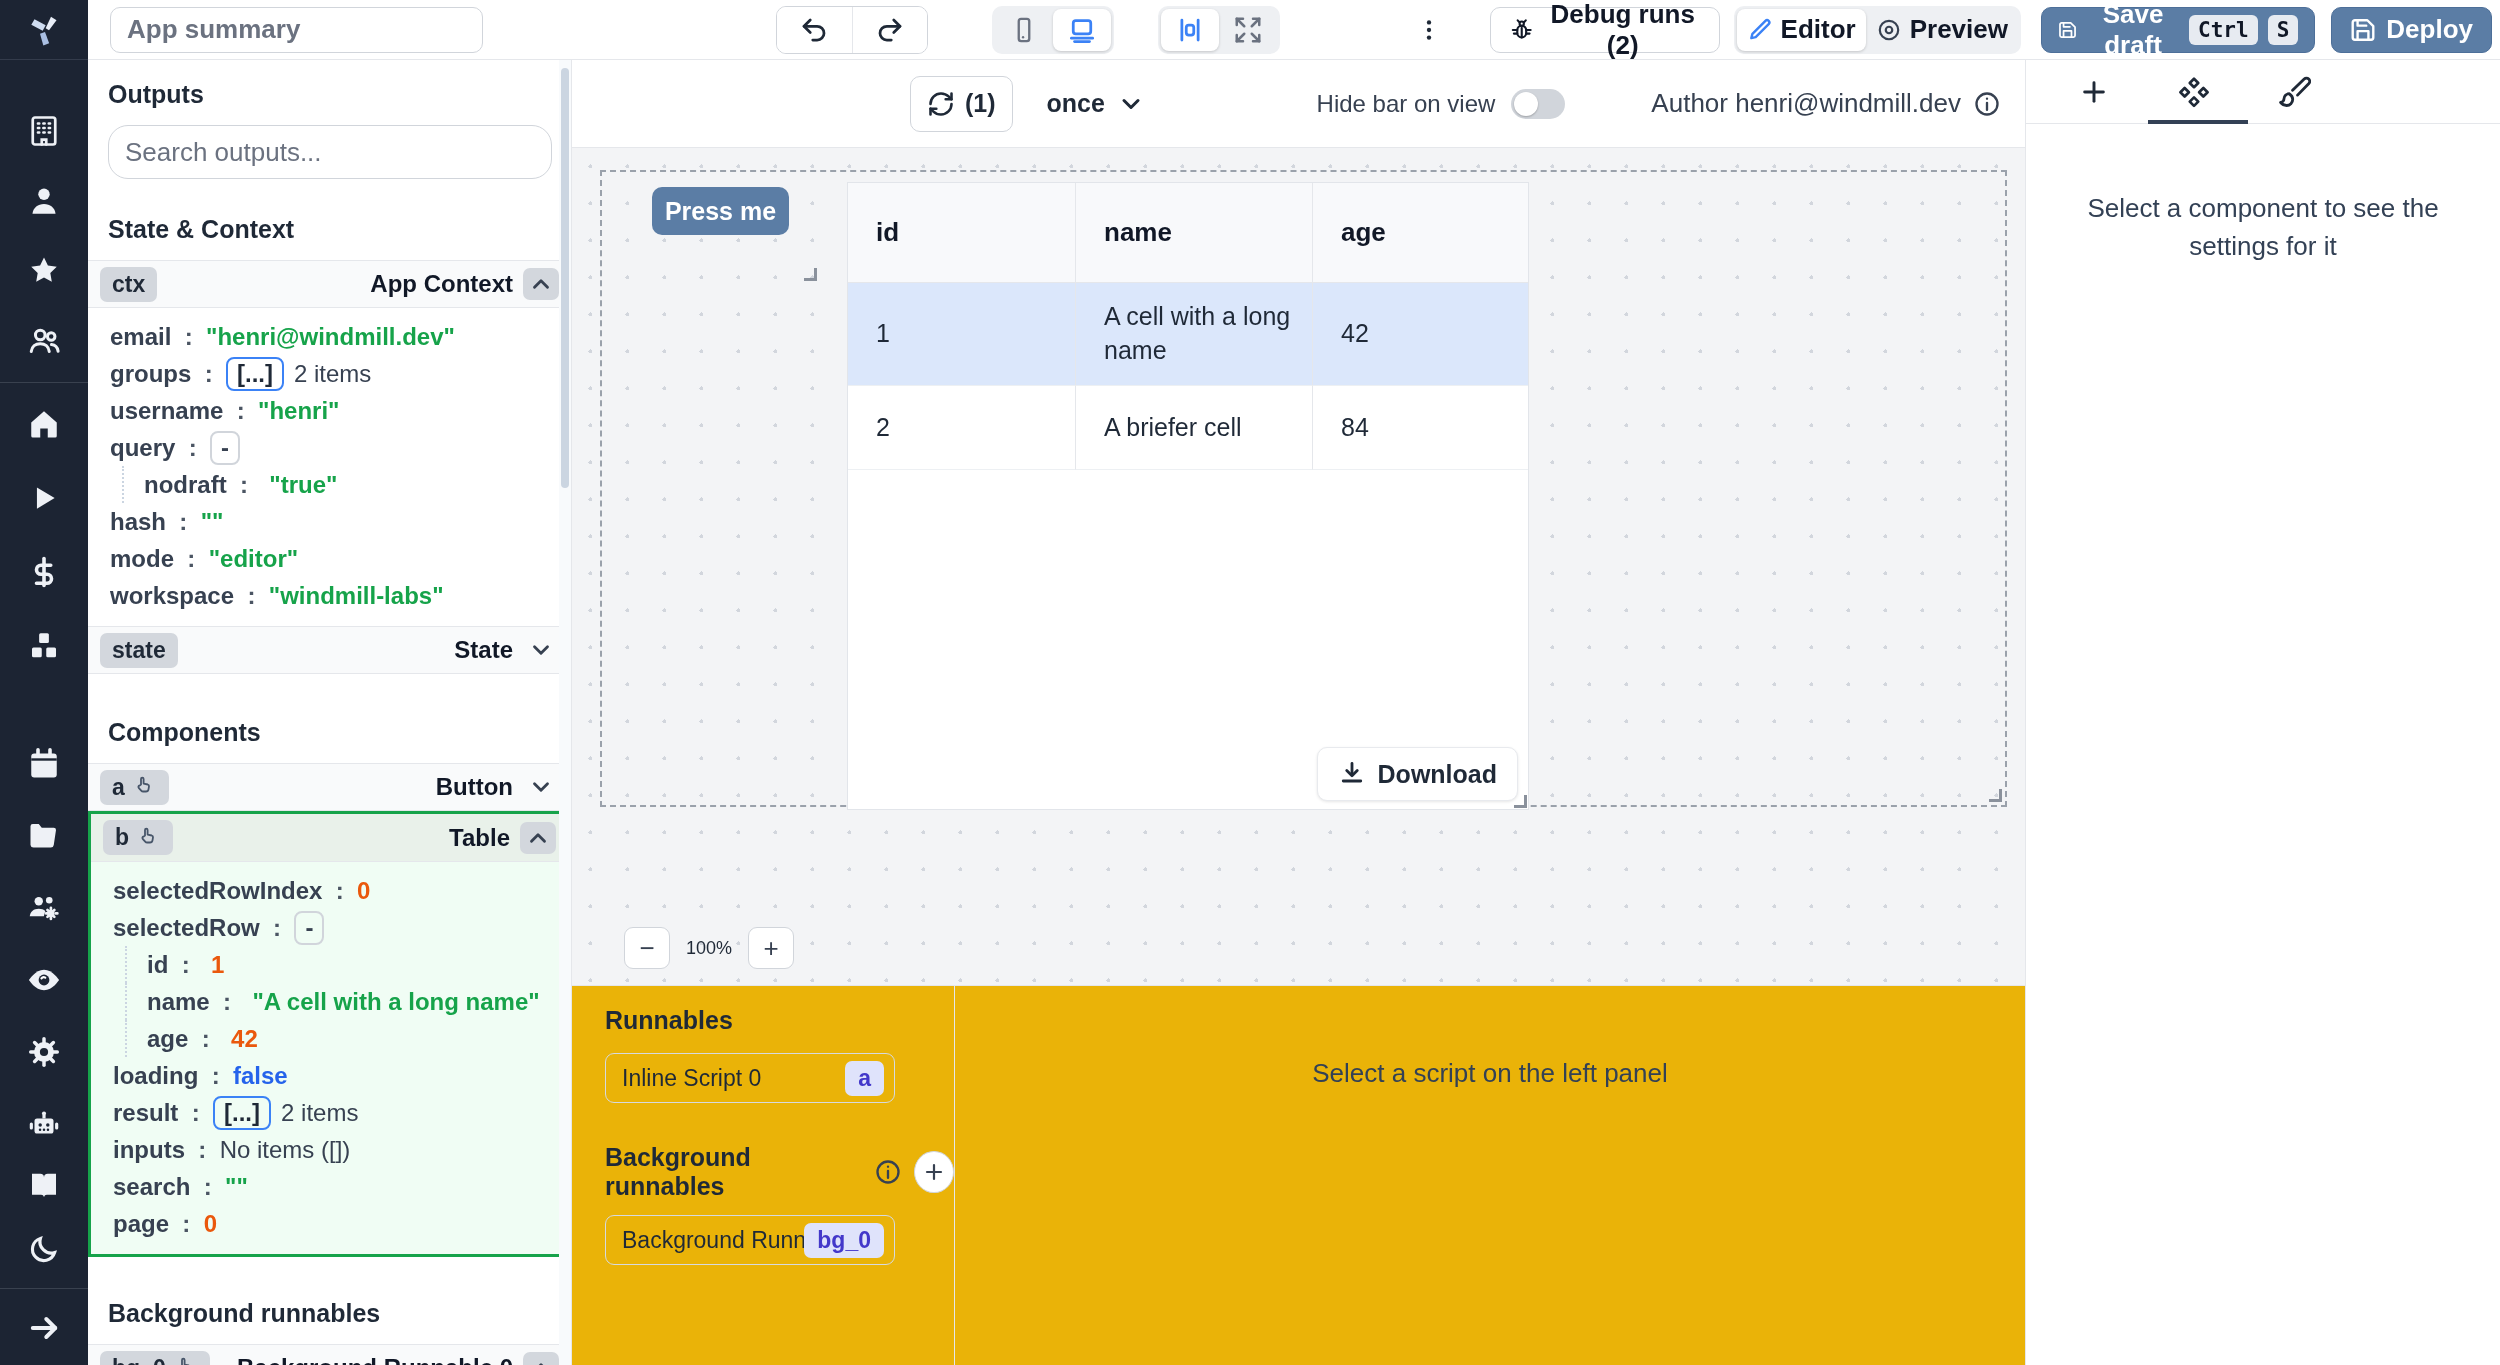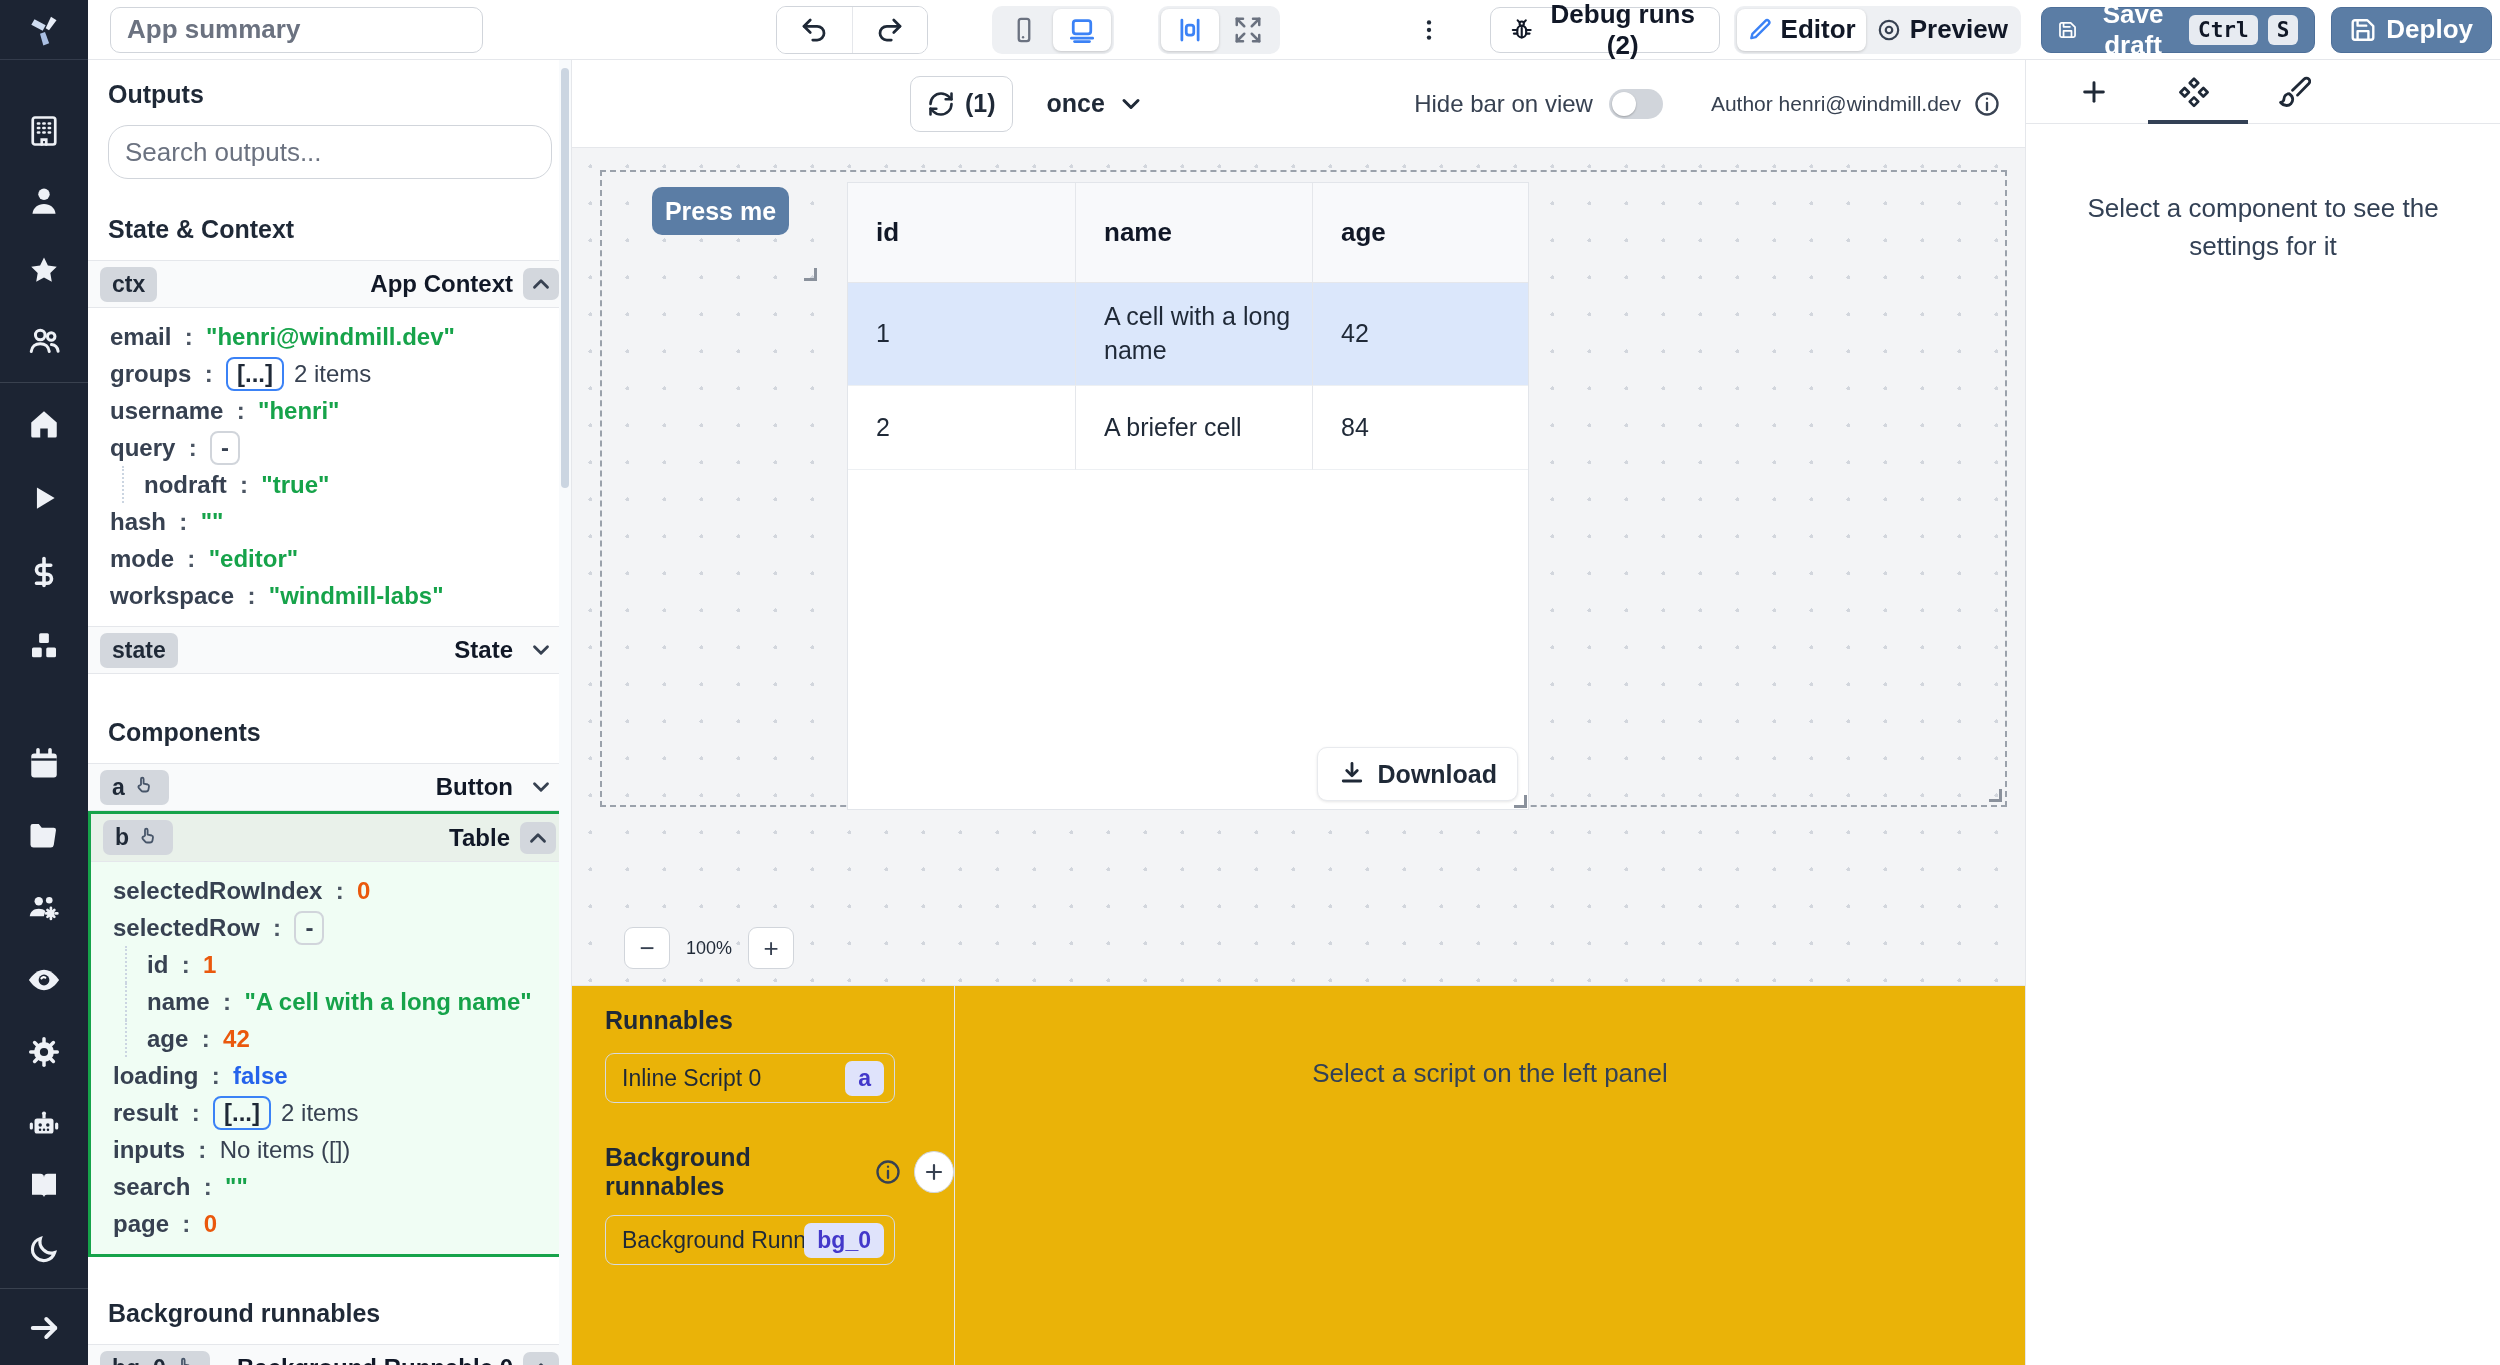--- a/index.html
+++ b/index.html
@@ -44,42 +44,42 @@
   .search-out::placeholder { color:#6b7280; }
   .sec-row { height:48px; background:#f9fafb; border-top:1px solid #e5e7eb; border-bottom:1px solid #e5e7eb; display:flex; align-items:center; padding:0 12px; margin-top:0; cursor:pointer; }
   .idbadge { background:#d3d7dd; border-radius:7px; padding:4px 12px; font-size:23px; font-weight:600; color:#1f2937; display:flex; align-items:center; gap:8px; }
   .sec-type { margin-left:auto; font-size:24px; font-weight:700; color:#111827; }
   .chev { width:36px; height:32px; margin-left:10px; border-radius:7px; display:flex; align-items:center; justify-content:center; color:#374151; cursor:pointer; }
   .chev.open { background:#d3d7dd; }
   .kvs { padding:10px 0 12px 22px; }
   .kv { display:flex; align-items:center; min-height:37px; font-size:24px; }
   .kv .k { font-weight:600; color:#374151; white-space:pre; }
   .kv .k::after { content:"  :  "; color:#4b5563; font-weight:700; white-space:pre; }
-  .indent { margin-left:12px; border-left:2px dotted #cbd5e1; padding-left:20px; }
+  .indent { margin-left:12px; border-left:2px dotted #cbd5e1; padding-left:20px;gap:8px; }
   .vs { color:#16a34a; font-weight:700; }
   .vn { color:#ea580c; font-weight:700; }
   .vb { color:#2563eb; font-weight:700; }
   .vp { color:#374151; }
   .vbadge { border:2px solid #d1d5db; border-radius:8px; padding:0 9px; font-weight:700; color:#374151; line-height:30px; }
   .vbadge.blue { border-color:#3b82f6; color:#1f2937; margin-right:10px; }
   .comp-selected { border:3px solid #16a34a; background:#f0fdf4; }
   .comp-selected .sec-row { background:#e9f1ea; border-top:none; }
   .scrolltrack { position:absolute; right:0; top:0; width:12px; height:100%; background:#f8fafc; }
   .scrollthumb { position:absolute; right:2px; top:8px; width:8px; height:420px; border-radius:4px; background:#cbd5e1; }
 
   
   .center { flex:1; display:flex; flex-direction:column; min-width:0; }
   .canvas-head { height:88px; background:#fff; border-bottom:1px solid #e5e7eb; display:flex; align-items:center; padding-left:338px; padding-right:24px; flex-shrink:0; }
   .refresh-btn { height:56px; border:1px solid #d1d5db; border-radius:10px; background:#fff; display:flex; align-items:center; gap:10px; padding:0 16px; font-size:25px; font-weight:600; color:#1f2937; cursor:pointer; }
   .once { margin-left:34px; display:flex; align-items:center; gap:12px; font-size:25px; font-weight:600; color:#1f2937; cursor:pointer; }
   .head-right { margin-left:auto; display:flex; align-items:center; }
   .hidebar-label { font-size:24px; color:#374151; }
   .toggle { margin-left:16px; width:54px; height:30px; border-radius:15px; background:#d1d5db; position:relative; cursor:pointer; }
   .toggle .knob { position:absolute; left:3px; top:3px; width:24px; height:24px; background:#fff; border-radius:50%; box-shadow:0 1px 2px rgba(0,0,0,.25); }
-  .author { margin-left:48px; font-size:21px; color:#374151; }
+  .author { margin-left:86px; font-size:26px; color:#374151; }
   .info-ic { margin-left:12px; color:#374151; cursor:pointer; }
 
   .canvas { flex:1; position:relative; background:#f3f4f6; background-image:radial-gradient(circle,#d2d6dd 2px,transparent 2px); background-size:37px 37px; overflow:hidden; }
   .frame { position:absolute; left:28px; top:22px; width:1407px; height:637px; border:2px dashed #9aa1ab; }
   .pressme { position:absolute; left:50px; top:15px; width:137px; height:48px; background:#5b7da5; border:none; border-radius:10px; color:#fff; font-size:25px; font-weight:700; cursor:pointer; font-family:inherit; }
   .handle { position:absolute; width:13px; height:13px; border-right:3px solid #8a919c; border-bottom:3px solid #8a919c; }
   .tablecard { position:absolute; left:245px; top:10px; width:682px; height:628px; background:#fff; border:1px solid #e2e5ea; display:flex; flex-direction:column; }
   .trow { display:grid; grid-template-columns:227px 237px 216px; }
   .th { height:100px; background:#f8f9fb; border-bottom:1px solid #e5e7eb; font-weight:700; font-size:26px; color:#111827; display:flex; align-items:center; padding-left:28px; }
   .td { font-size:25px; color:#1f2937; display:flex; align-items:center; padding:10px 20px 10px 28px; border-bottom:1px solid #edf0f3; line-height:1.35; }

